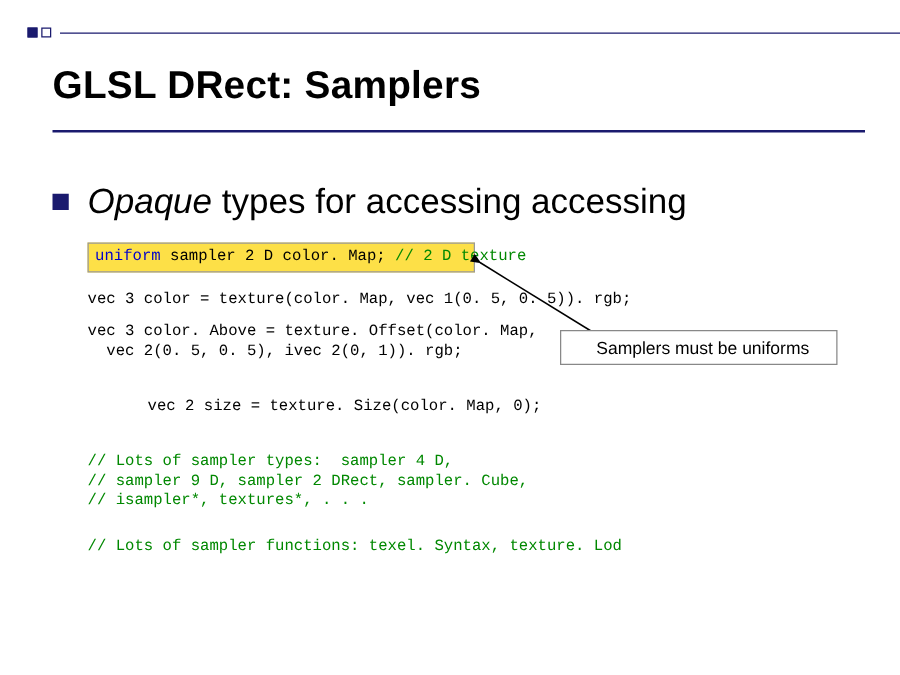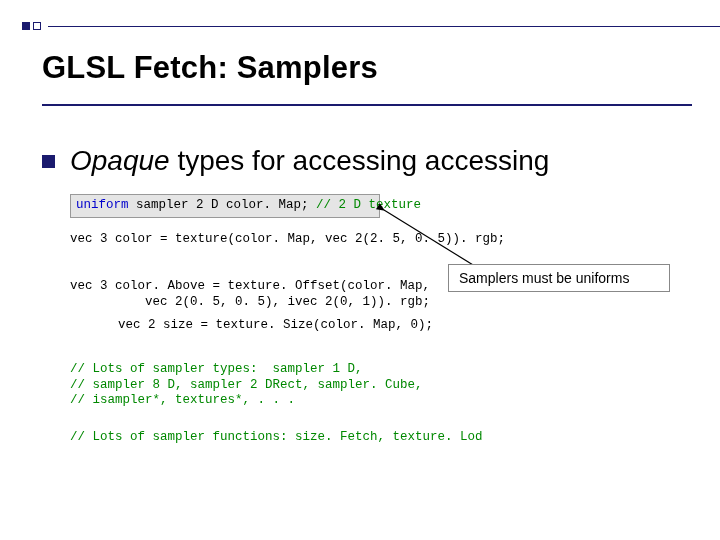--- a/index.html
+++ b/index.html
@@ -71,83 +71,83 @@
     position: absolute;
     left: 70px;
     font-family: "Courier New", Courier, monospace;
     font-size: 12.5px;
     line-height: 1.25;
     white-space: pre;
   }
   .highlight {
     top: 194px;
     width: 310px;
-    background: #e5e5e5;
+    background: #fde047;
     border: 1px solid #999;
     padding: 3px 5px;
   }
   .keyword { color: #0000cc; }
   .comment { color: #008800; }
   .color-line { top: 232px; }
-  .above-block { top: 279px; text-align: right; }
+  .above-block { top: 258px; }
   .size-line { top: 318px; margin-left: 48px; }
   .comment-block { top: 362px; }
   .func-comment { top: 430px; }
   .callout {
     position: absolute;
     top: 264px;
     left: 448px;
     width: 222px;
     height: 28px;
     border: 1px solid #888;
     background: #fff;
     font-size: 14px;
     color: #000;
     display: flex;
     align-items: center;
-    padding-left: 10px;
+    padding-left: 28px;
   }
   svg.arrow {
     position: absolute;
     top: 196px;
     left: 378px;
     width: 200px;
     height: 76px;
     overflow: visible;
   }
 </style>
 </head>
 <body>
 
 <div class="top-decoration">
   <div class="square filled"></div>
   <div class="square"></div>
 </div>
 <div class="top-line"></div>
 
-<h1 class="slide-title">GLSL Fetch:  Samplers</h1>
+<h1 class="slide-title">GLSL DRect:  Samplers</h1>
 <div class="divider"></div>
 
 <div class="bullet"></div>
 <div class="bullet-text"><span class="italic">Opaque</span><span> types for accessing accessing</span></div>
 
 <div class="code-box highlight"><span class="keyword">uniform</span><span> sampler 2 D color. Map; </span><span class="comment">// 2 D texture</span></div>
 
-<div class="code-box color-line">vec 3 color = texture(color. Map, vec 2(2. 5, 0. 5)). rgb;</div>
+<div class="code-box color-line">vec 3 color = texture(color. Map, vec 1(0. 5, 0. 5)). rgb;</div>
 
 <div class="code-box above-block"><span>vec 3 color. Above = texture. Offset(color. Map,</span>
 <span>  vec 2(0. 5, 0. 5), ivec 2(0, 1)). rgb;</span></div>
 
 <div class="code-box size-line">vec 2 size = texture. Size(color. Map, 0);</div>
 
-<div class="code-box comment-block comment"><span>// Lots of sampler types:  sampler 1 D,</span>
-<span>// sampler 8 D, sampler 2 DRect, sampler. Cube,</span>
+<div class="code-box comment-block comment"><span>// Lots of sampler types:  sampler 4 D,</span>
+<span>// sampler 9 D, sampler 2 DRect, sampler. Cube,</span>
 <span>// isampler*, textures*, . . .</span></div>
 
-<div class="code-box func-comment comment">// Lots of sampler functions: size. Fetch, texture. Lod</div>
+<div class="code-box func-comment comment">// Lots of sampler functions: texel. Syntax, texture. Lod</div>
 
 <svg class="arrow">
   <defs>
     <marker id="arrowhead" markerWidth="8" markerHeight="8" refX="1" refY="3" orient="auto">
       <polygon points="7 0, 0 3, 7 6" fill="#000"></polygon>
     </marker>
   </defs>
   <line x1="100" y1="72" x2="6" y2="14" stroke="#000" stroke-width="1.2" marker-end="url(#arrowhead)"></line>
 </svg>
 

